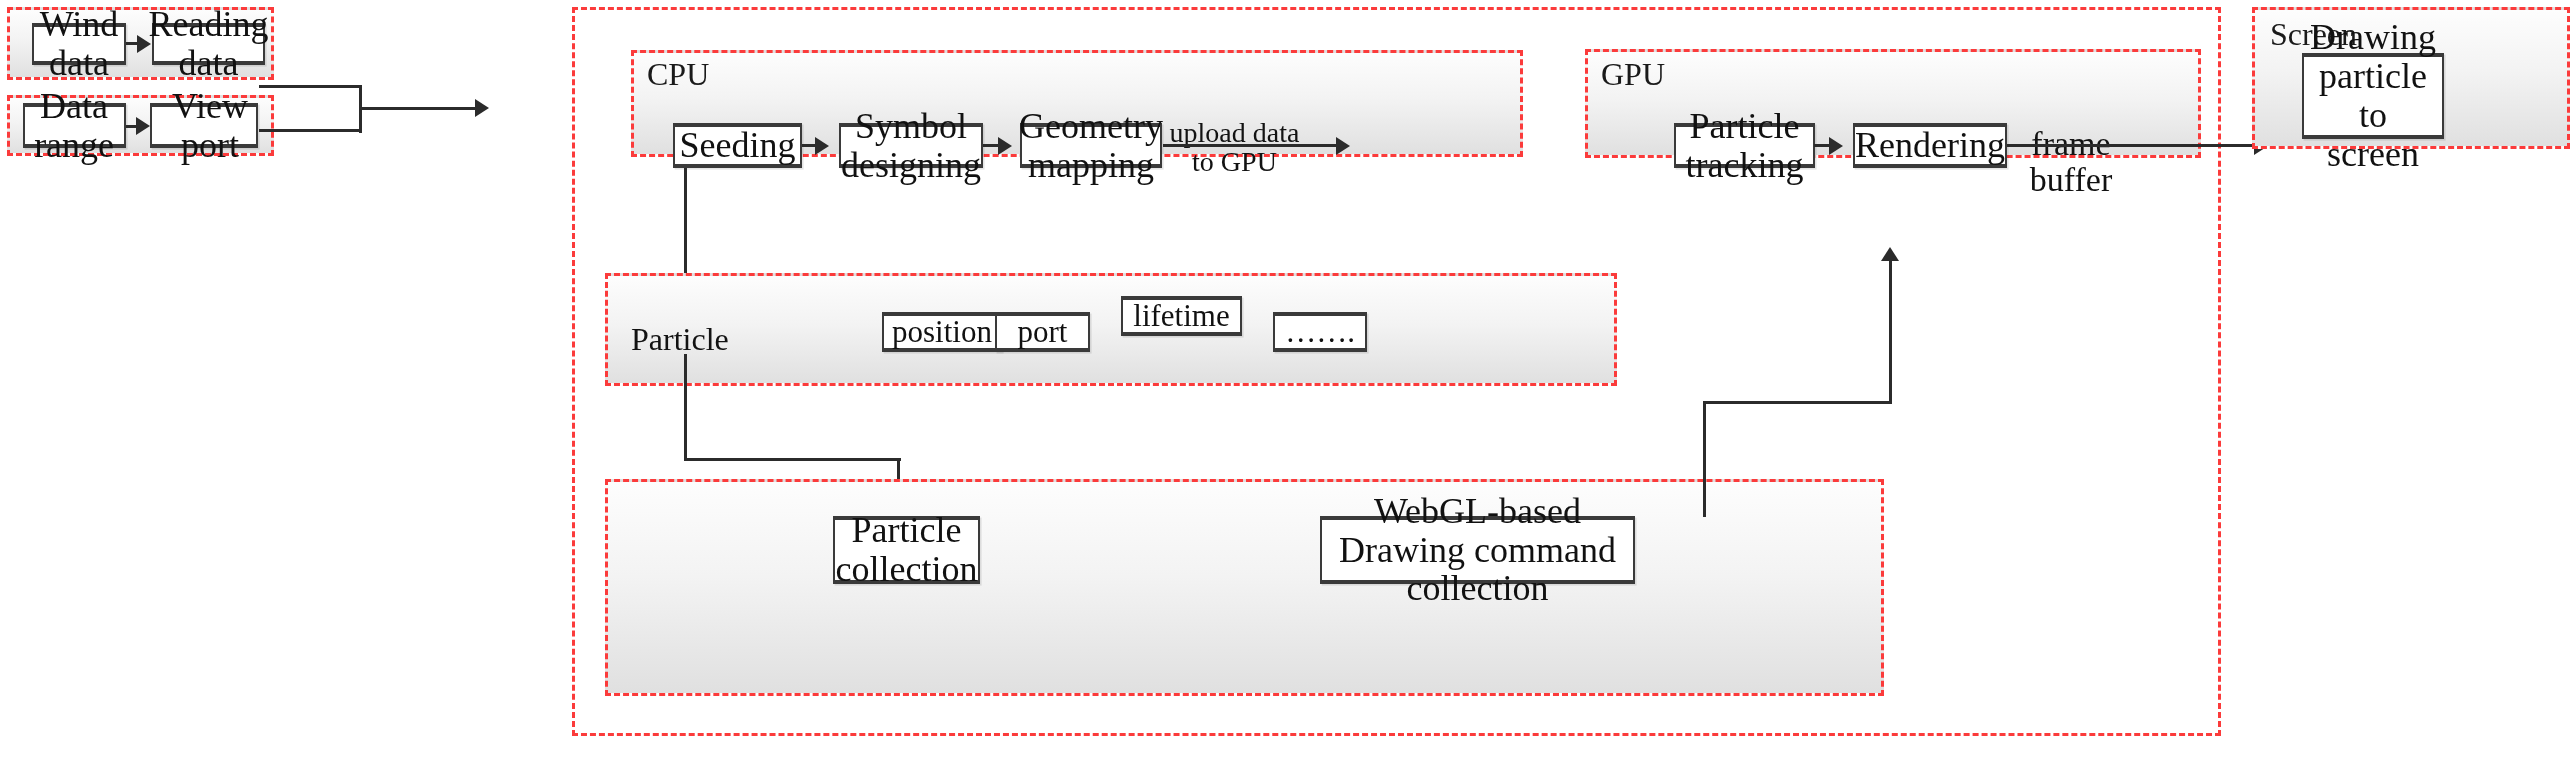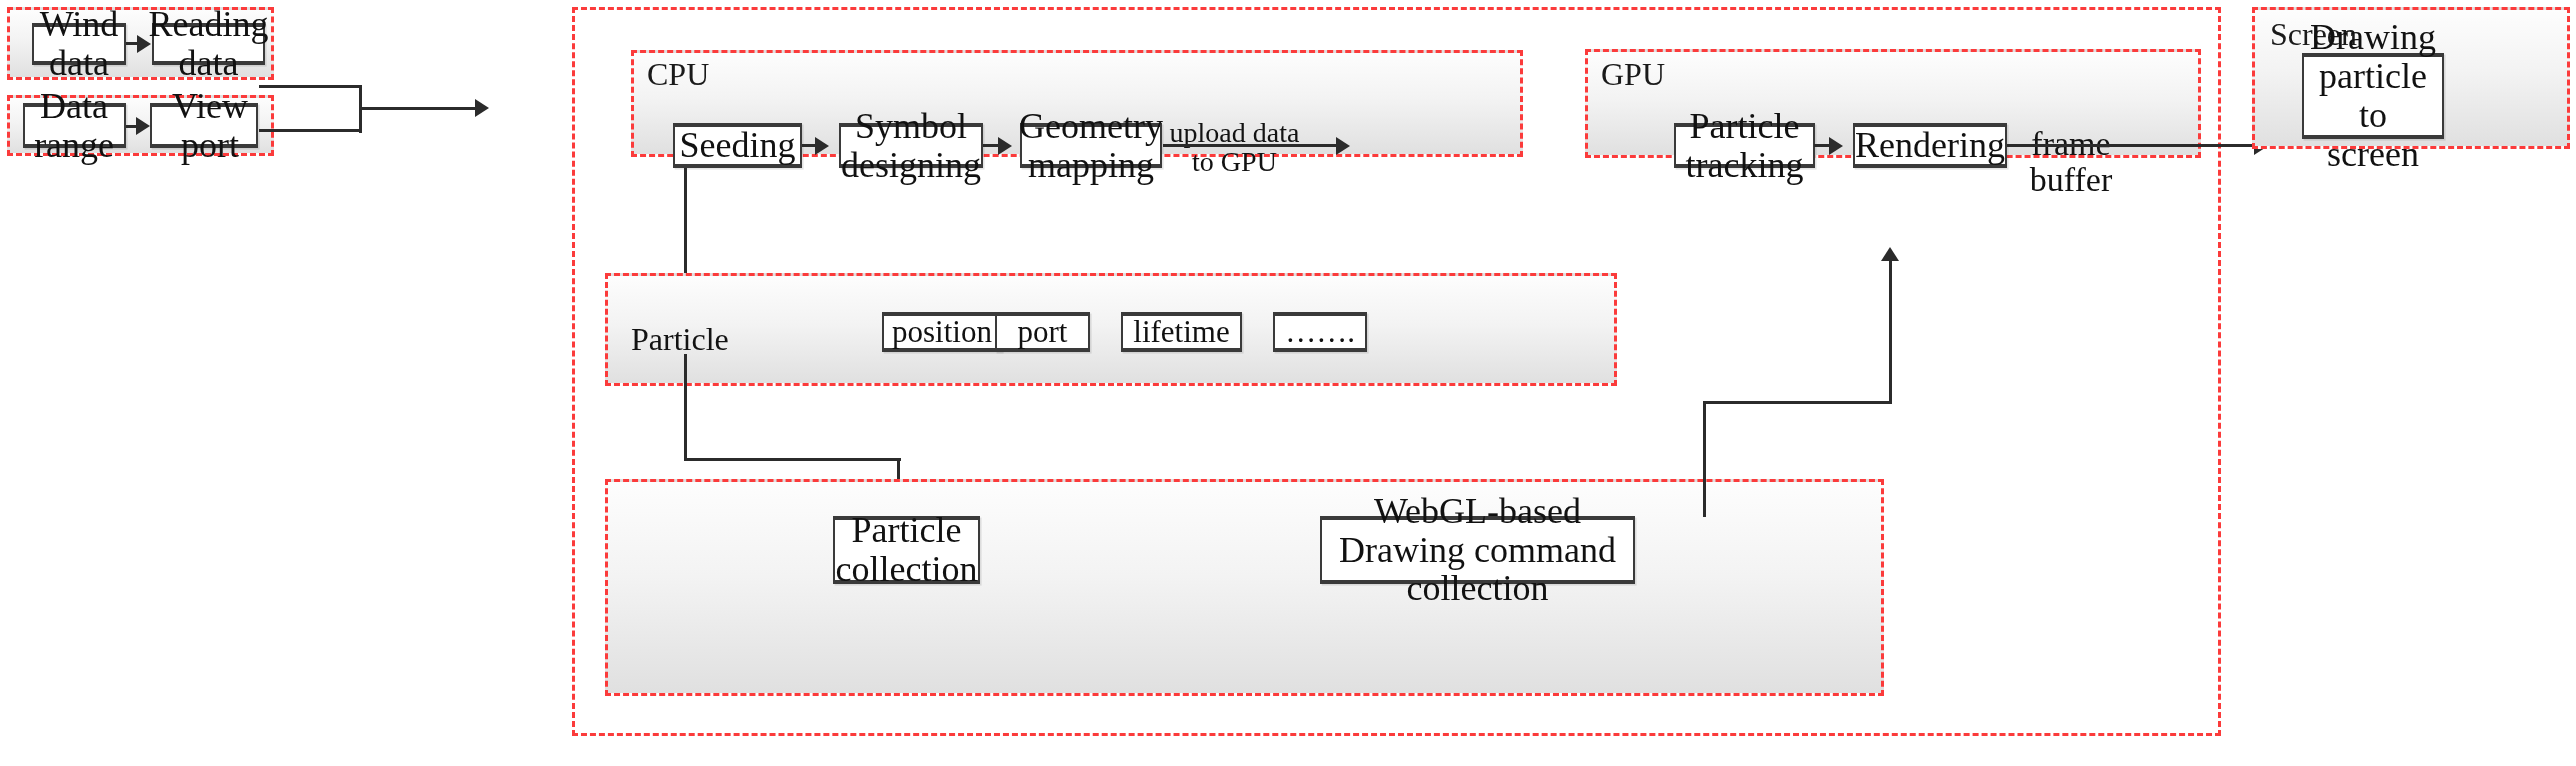--- a/index.html
+++ b/index.html
@@ -193,21 +193,21 @@
 
   <div class="group" style="left:605px;top:273px;width:1012px;height:113px;"></div>
   <div class="ftext" style="left:631px;top:323px;">Particle</div>
 
   <div class="box small" style="left:846px;top:312px;width:120px;height:40px;margin-left:36px;">
     <span>position</span>
   </div>
   <div class="box small" style="left:995px;top:312px;width:95px;height:40px;">
     <span>port</span>
   </div>
-  <div class="box small" style="left:1121px;top:312px;width:121px;height:40px;">
+  <div class="box small" style="left:1121px;top:296px;width:121px;height:40px;">
     <span>lifetime</span>
   </div>
   <div class="box small" style="left:1273px;top:312px;width:94px;height:40px;">
     <span>…….</span>
   </div>
 
   <div class="vline" style="left:684px;top:354px;height:105px;"></div>
   <div class="hline" style="left:684px;top:458px;width:217px;"></div>
   <div class="vline" style="left:897px;top:458px;height:50px;"></div>
   <div class="arrow-d" style="left:890px;top:503px;"></div>

